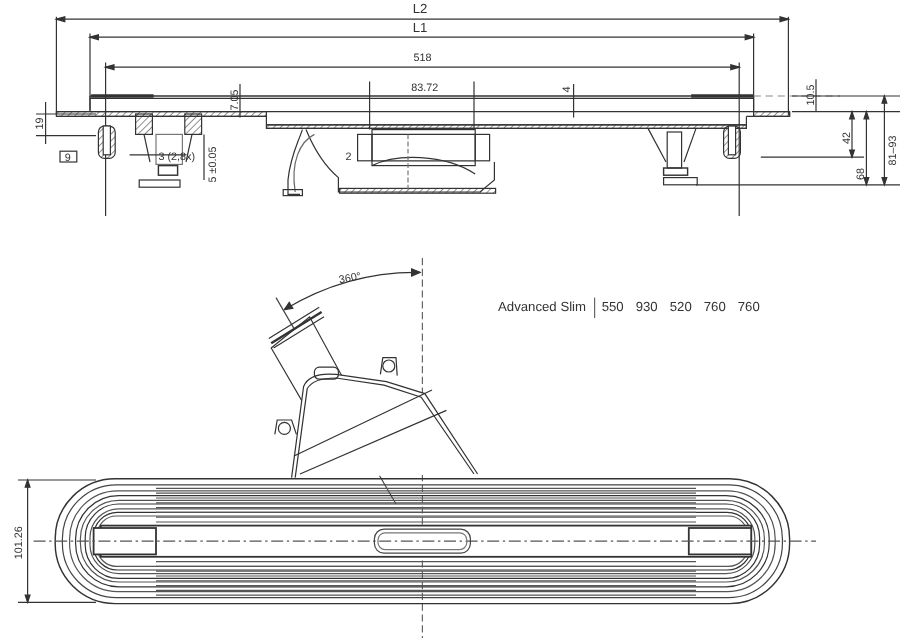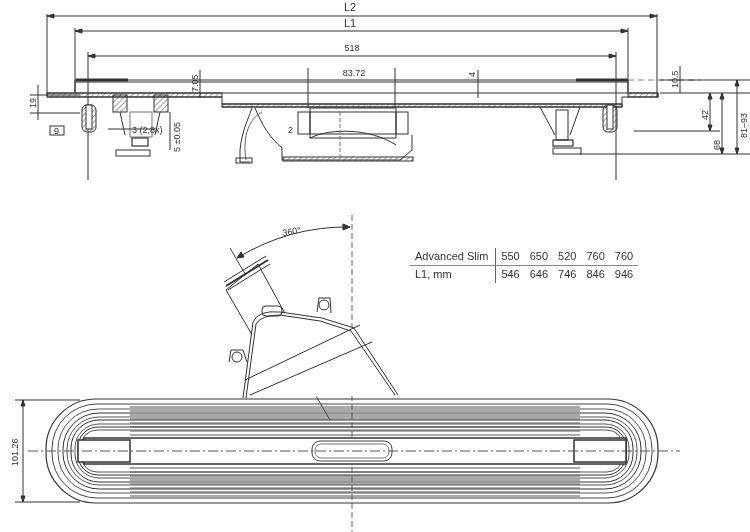--- a/index.html
+++ b/index.html
@@ -2,21 +2,21 @@
 <html><head>
 <meta charset="utf-8">
 <style>
   html, body { margin: 0; padding: 0; background: #ffffff; }
   body { width: 750px; height: 532px; position: relative; overflow: hidden; font-family: "Liberation Sans", sans-serif; }
   svg { position: absolute; left: 0; top: 0; }
   .dim { font-family: "Liberation Sans", sans-serif; font-size: 9px; fill: #333; }
   .dimL { font-family: "Liberation Sans", sans-serif; font-size: 11px; fill: #333; }
   .spec-table { position: absolute; left: 410px; top: 248px; border-collapse: collapse; font-family: "Liberation Sans", sans-serif; font-size: 11px; color: #333; }
   .spec-table td { padding: 1px 5px; height: 15px; line-height: 15px; }
-  .spec-table td.h { text-align: left; border-right: 1px solid #666; padding-right: 7px; }
+  .spec-table td.h { text-align: center; border-right: 1px solid #666; padding-right: 7px; }
   .spec-table tr.sep td { border-top: 1px solid #888; }
 </style>
 </head>
 <body>
 
 <svg width="750" height="532" viewBox="0 0 750 532" xmlns="http://www.w3.org/2000/svg">
   <defs>
     <pattern id="hatch" width="4" height="4" patternUnits="userSpaceOnUse" patternTransform="rotate(45)">
       <line x1="0" y1="0" x2="0" y2="4" stroke="#444" stroke-width="1"></line>
     </pattern>
@@ -224,27 +224,19 @@
     <rect x="315" y="444" width="74" height="14" rx="6" stroke="#777"></rect>
   </g>
   <text class="dim" x="0" y="0" transform="translate(18,466) rotate(-90)">101.26</text>
 </svg>
 
 <table class="spec-table">
   <tbody>
       <tr>
     <td class="h">Advanced Slim</td>
     <td>550</td>
-    <td>650</td>
+    <td>930</td>
     <td>520</td>
     <td>760</td>
     <td>760</td>
   </tr>
-  <tr class="sep">
-    <td class="h">L1, mm</td>
-    <td>546</td>
-    <td>646</td>
-    <td>746</td>
-    <td>846</td>
-    <td>946</td>
-  </tr>
 </tbody>
   </table>
 
 </body></html>

